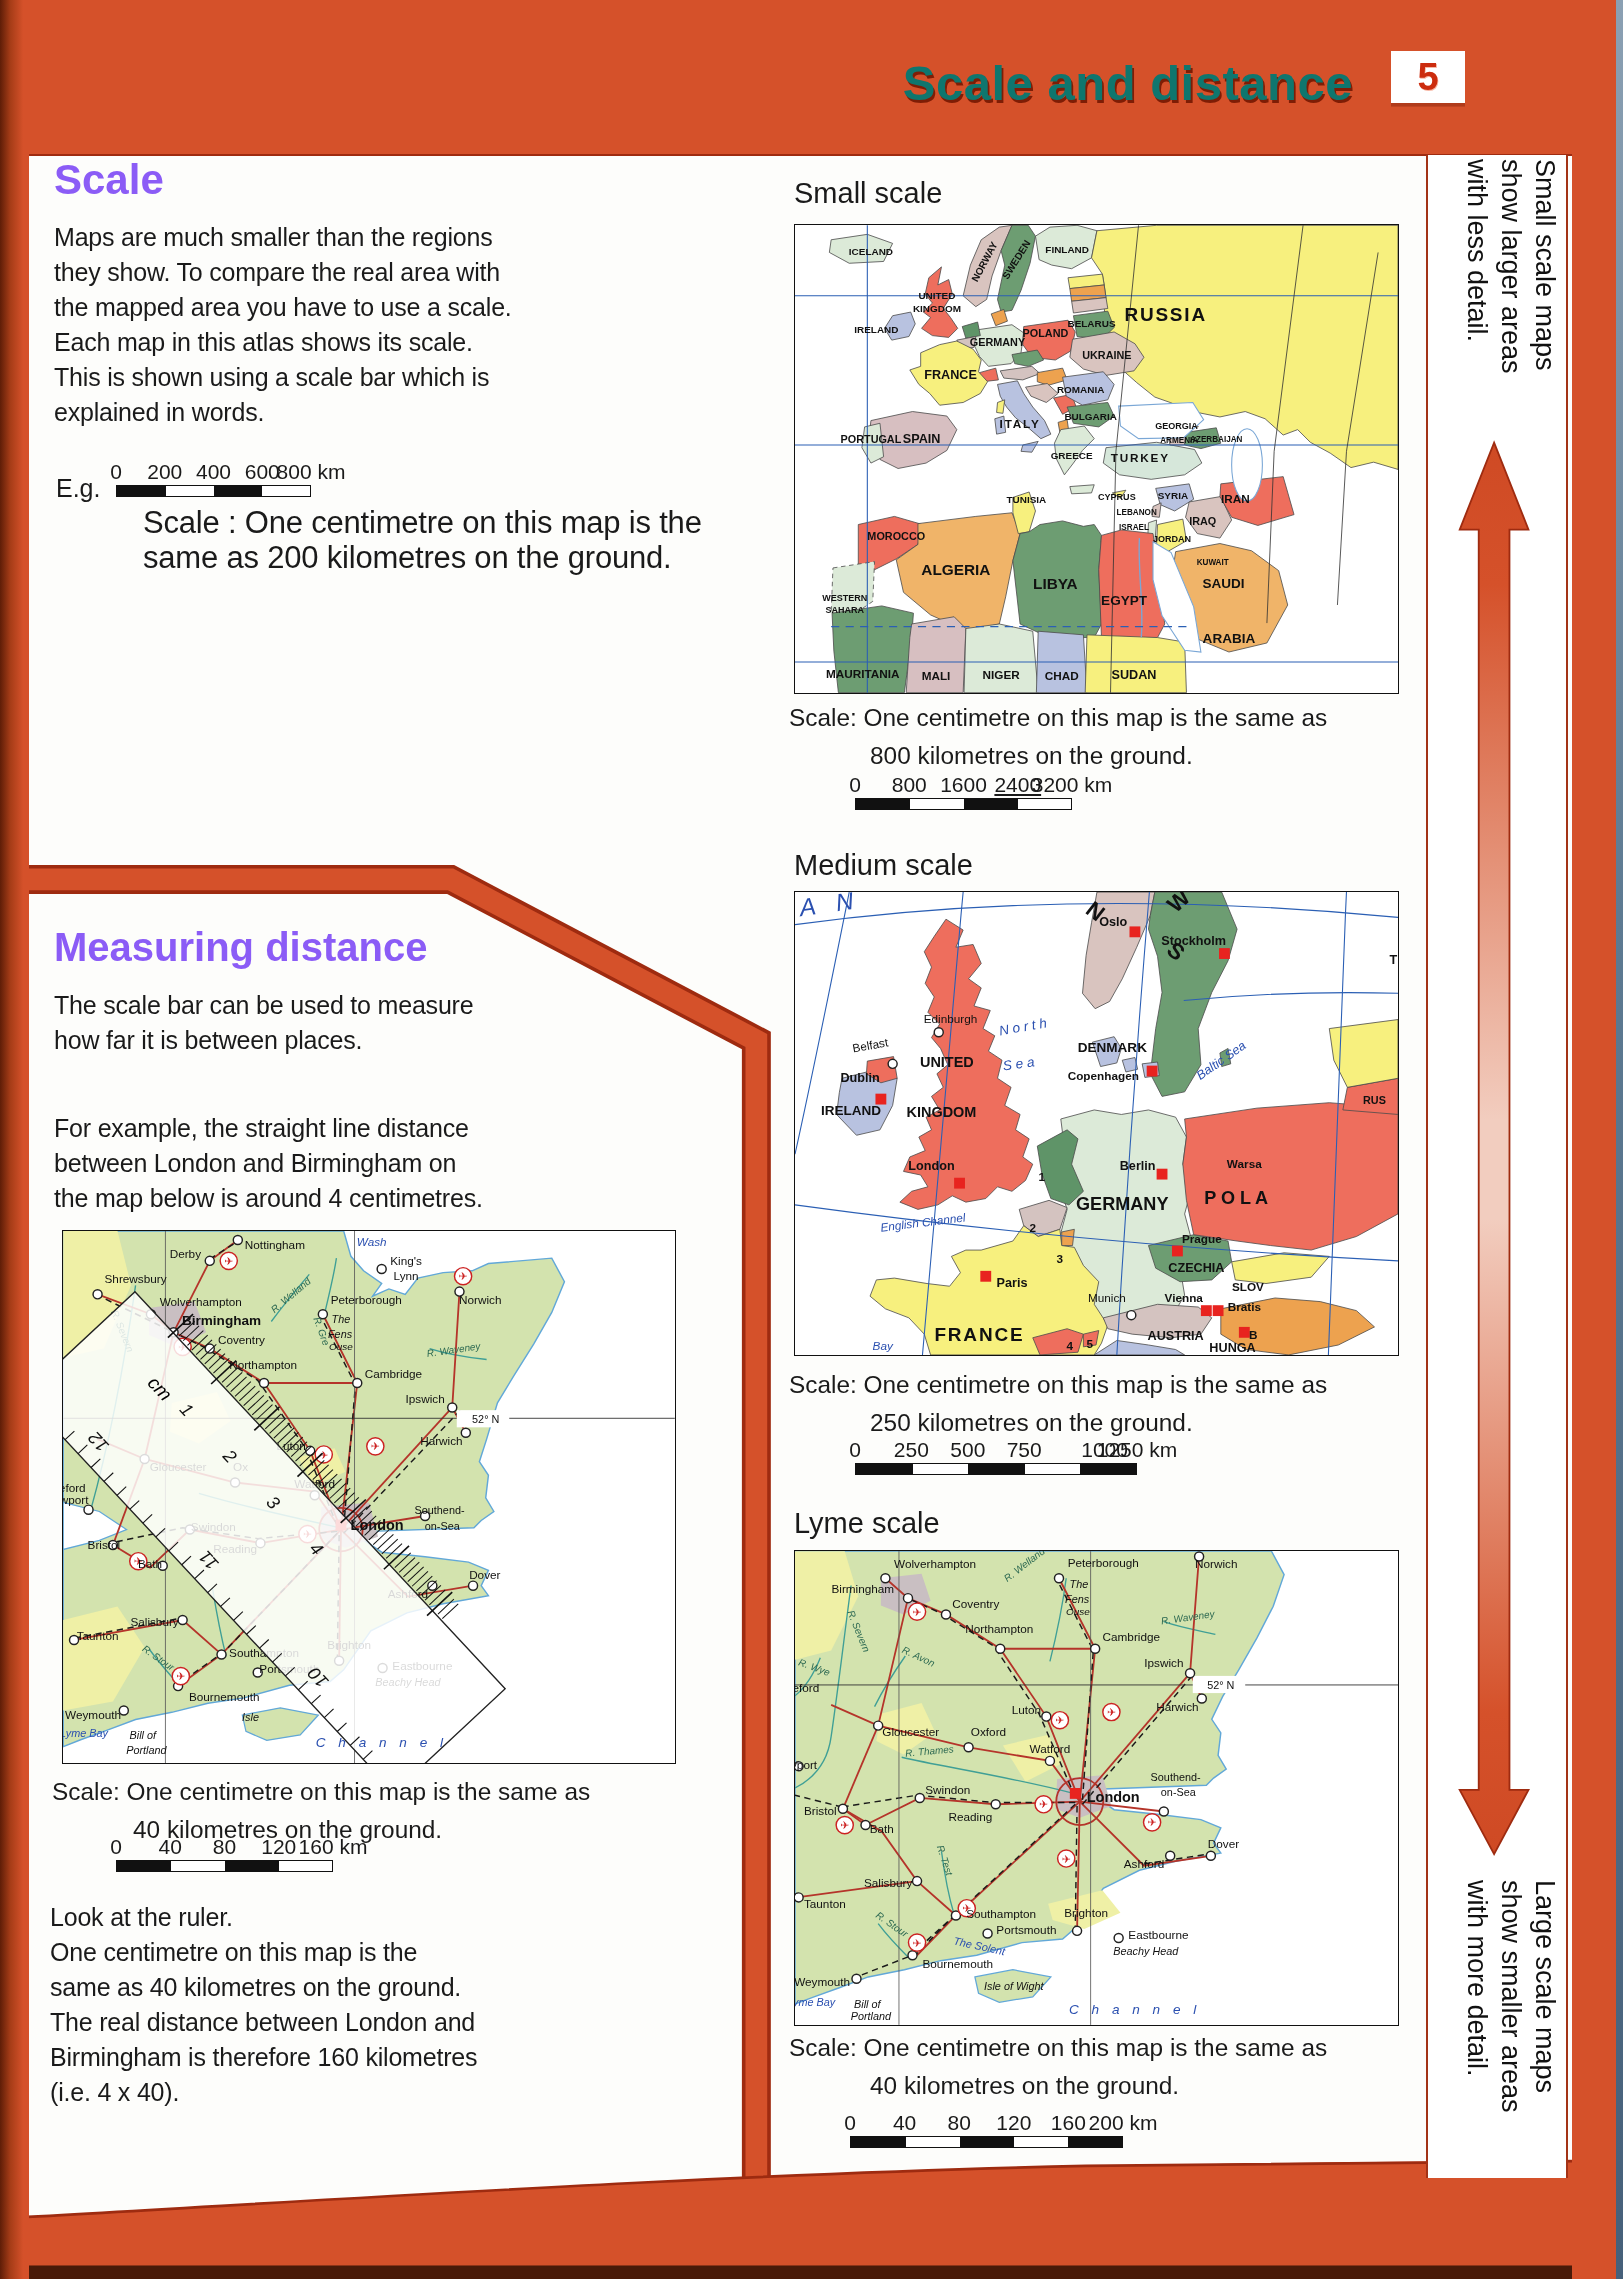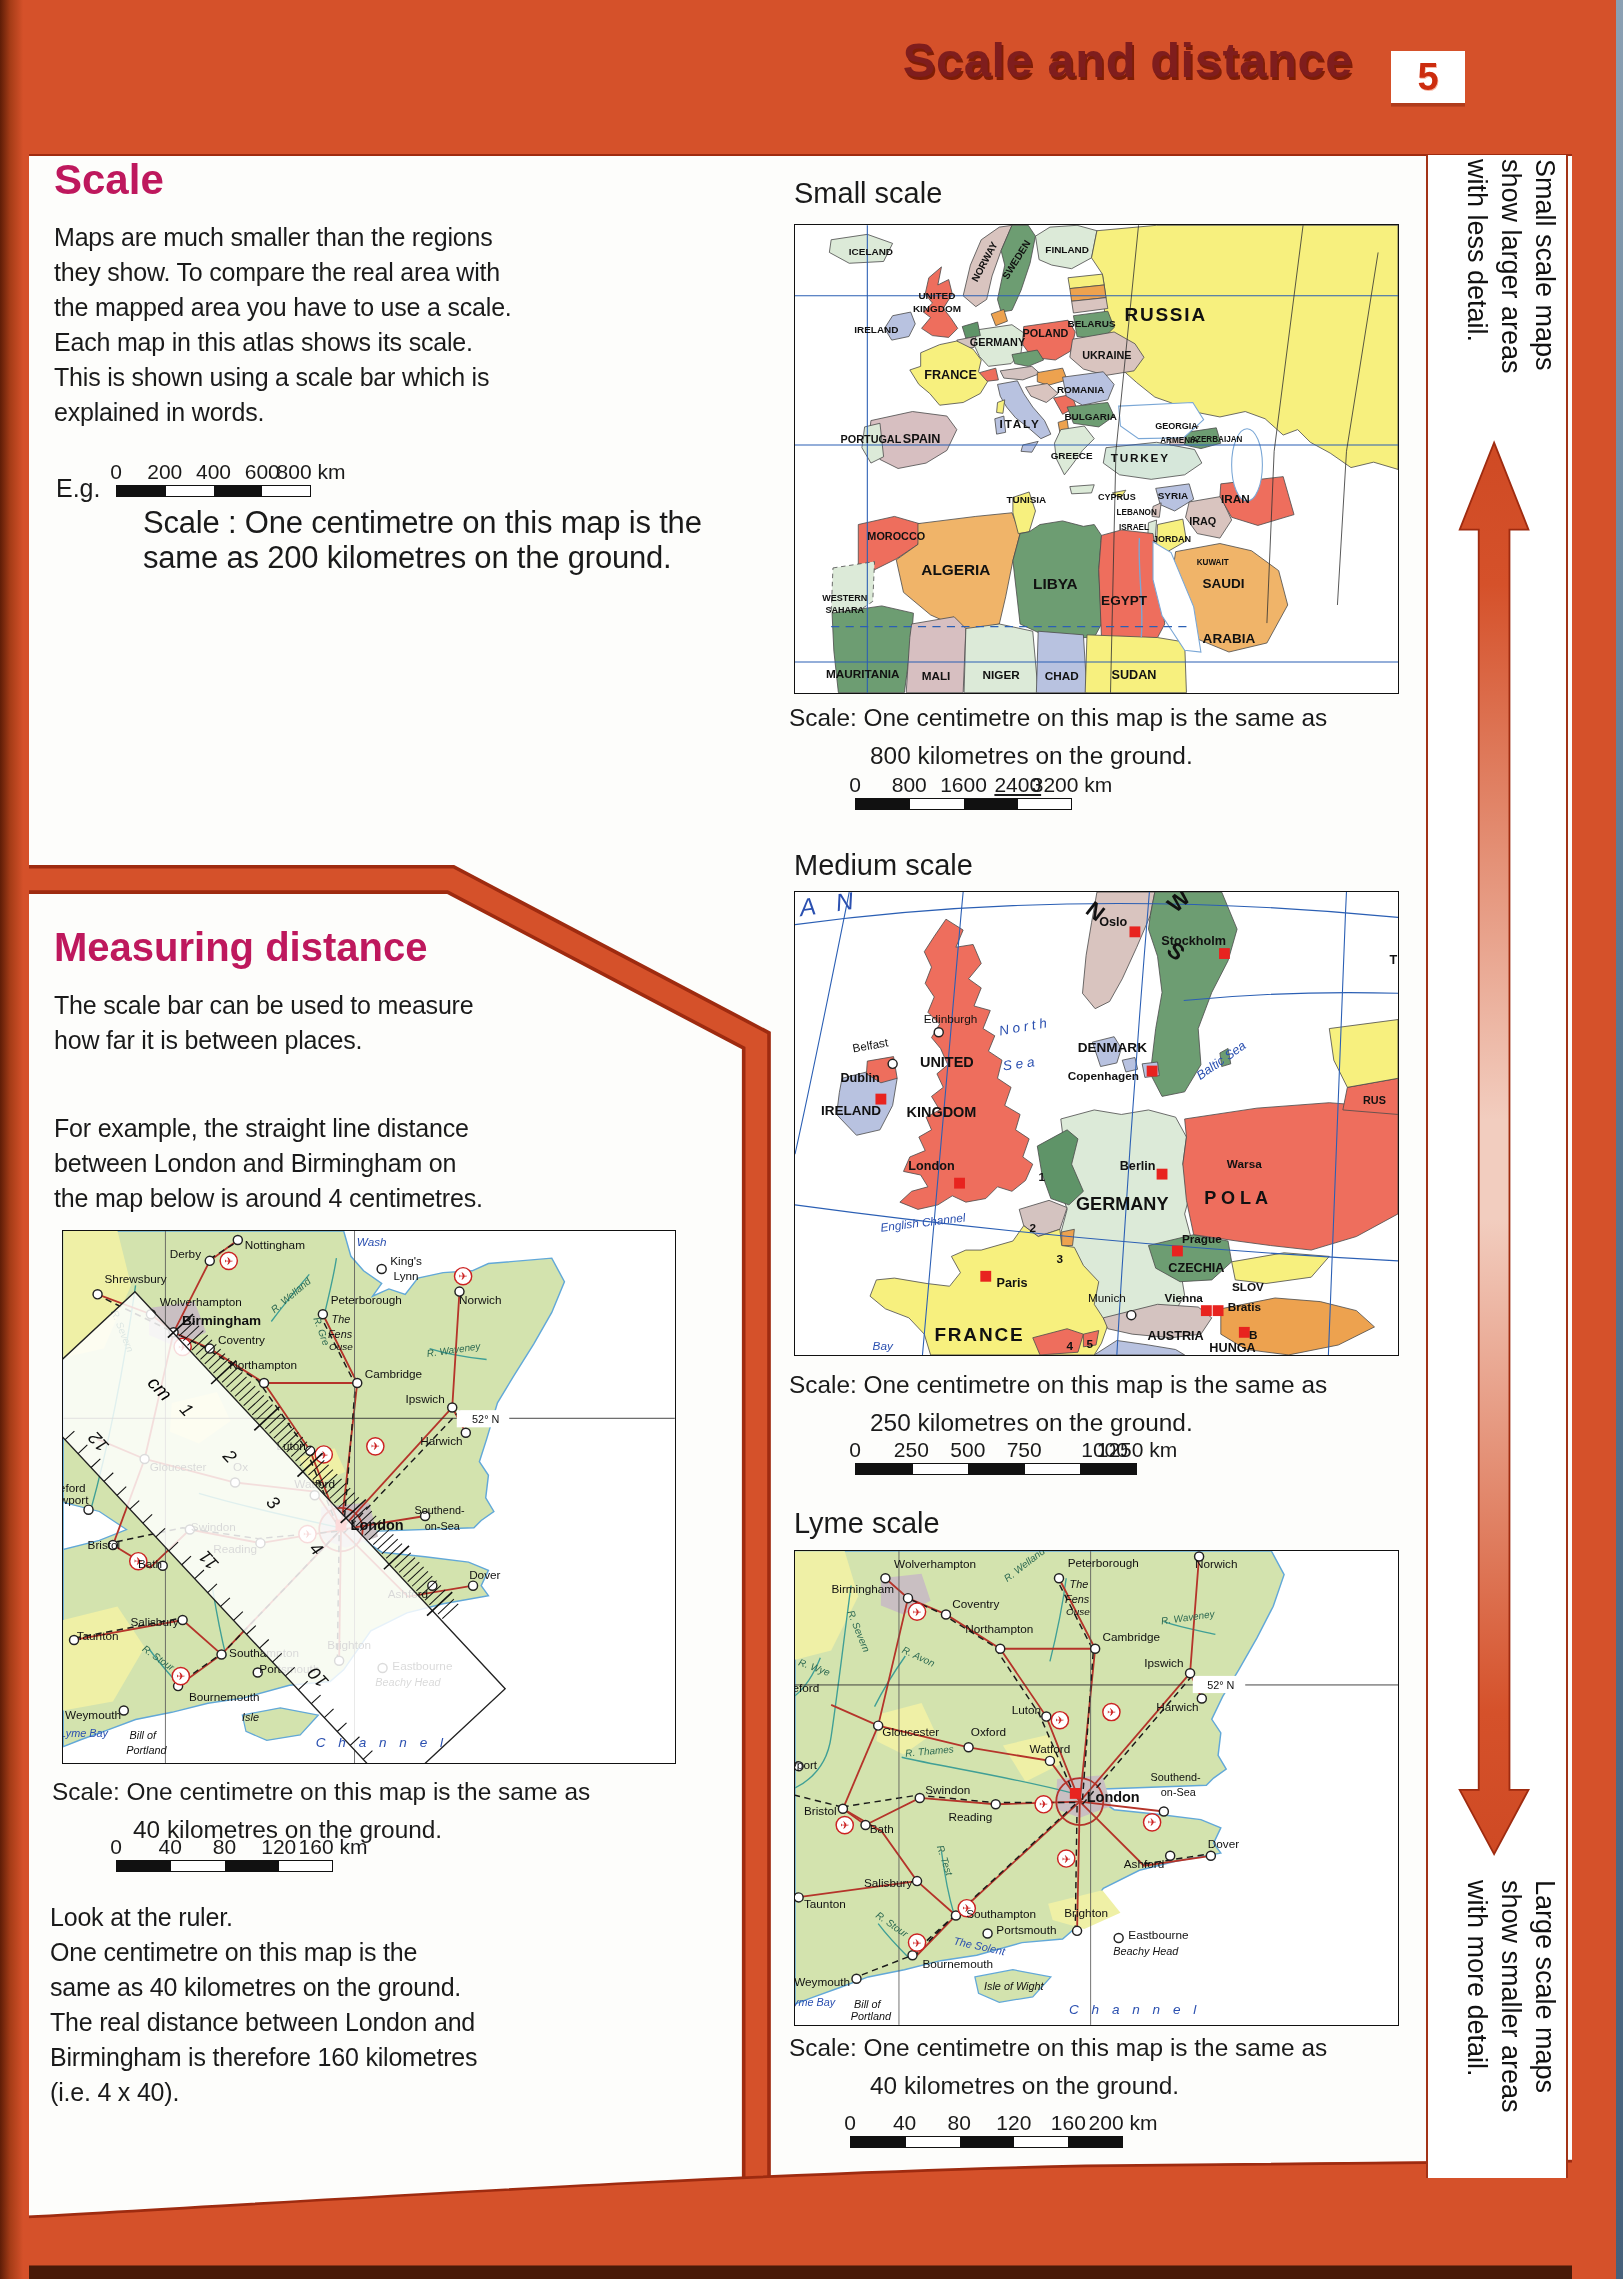--- a/index.html
+++ b/index.html
@@ -6,27 +6,27 @@
   .page{position:relative;width:1624px;height:2280px;background:#fdfdfb;overflow:hidden;
         font-family:"Liberation Sans",sans-serif;color:#1a1a1a;}
   .abs{position:absolute;}
   
   .topband{left:0;top:0;width:1624px;height:154px;background:#d5512a;border-bottom:2.7px solid #9e2b10;}
   .leftstrip{left:0;top:0;width:29px;height:2280px;
      background:linear-gradient(90deg,#5e1d07 0%,#a53c17 35%,#d5512a 80%);z-index:5;}
   .rightband{right:0;top:0;width:52px;height:2280px;background:#d5512a;z-index:4;}
   .edgestrip{right:0;top:0;width:8.1px;height:2280px;
      background:linear-gradient(180deg,#8ba0b3,#5d7a92 40%,#46607a);z-index:6;}
-  .title{right:271px;top:32px;font-size:49px;font-weight:bold;color:#7f1d1d;z-index:3;
+  .title{right:271px;top:55px;font-size:49px;font-weight:bold;color:#0f766e;z-index:3;
      text-shadow:1.8px 2.7px 0 #7e1d05;letter-spacing:0.5px;}
   .pagenumbox{left:1391px;top:51px;width:74px;height:52px;background:#fff;z-index:3;
      box-shadow:0 3.6px 0 rgba(110,20,0,.35);display:flex;align-items:center;justify-content:center;}
   .pagenum{font-size:38px;font-weight:bold;color:#cc2c0e;text-shadow:0.9px 0.9px 0 #f7b7a4;}
   
-  .h1{font-weight:bold;color:#be185d;}
+  .h1{font-weight:bold;color:#8b5cf6;}
   .body{font-size:25px;line-height:35px;white-space:pre-line;letter-spacing:-0.2px;}
   .cap{font-size:24.4px;line-height:38px;white-space:pre-line;padding-left:81px;text-indent:-81px;}
   .maplabel{font-size:29px;}
   
   .scalebar{position:absolute;}
   .sb-labels{position:relative;height:25px;font-size:21px;}
   .sb-num{position:absolute;top:0;transform:translateX(-50%);white-space:nowrap;}
   .sb-bar{position:relative;height:10px;border:1.8px solid #111;display:flex;background:#fff;}
   .sb-seg{flex:1;}
   .sb-seg.k{background:#111;}

